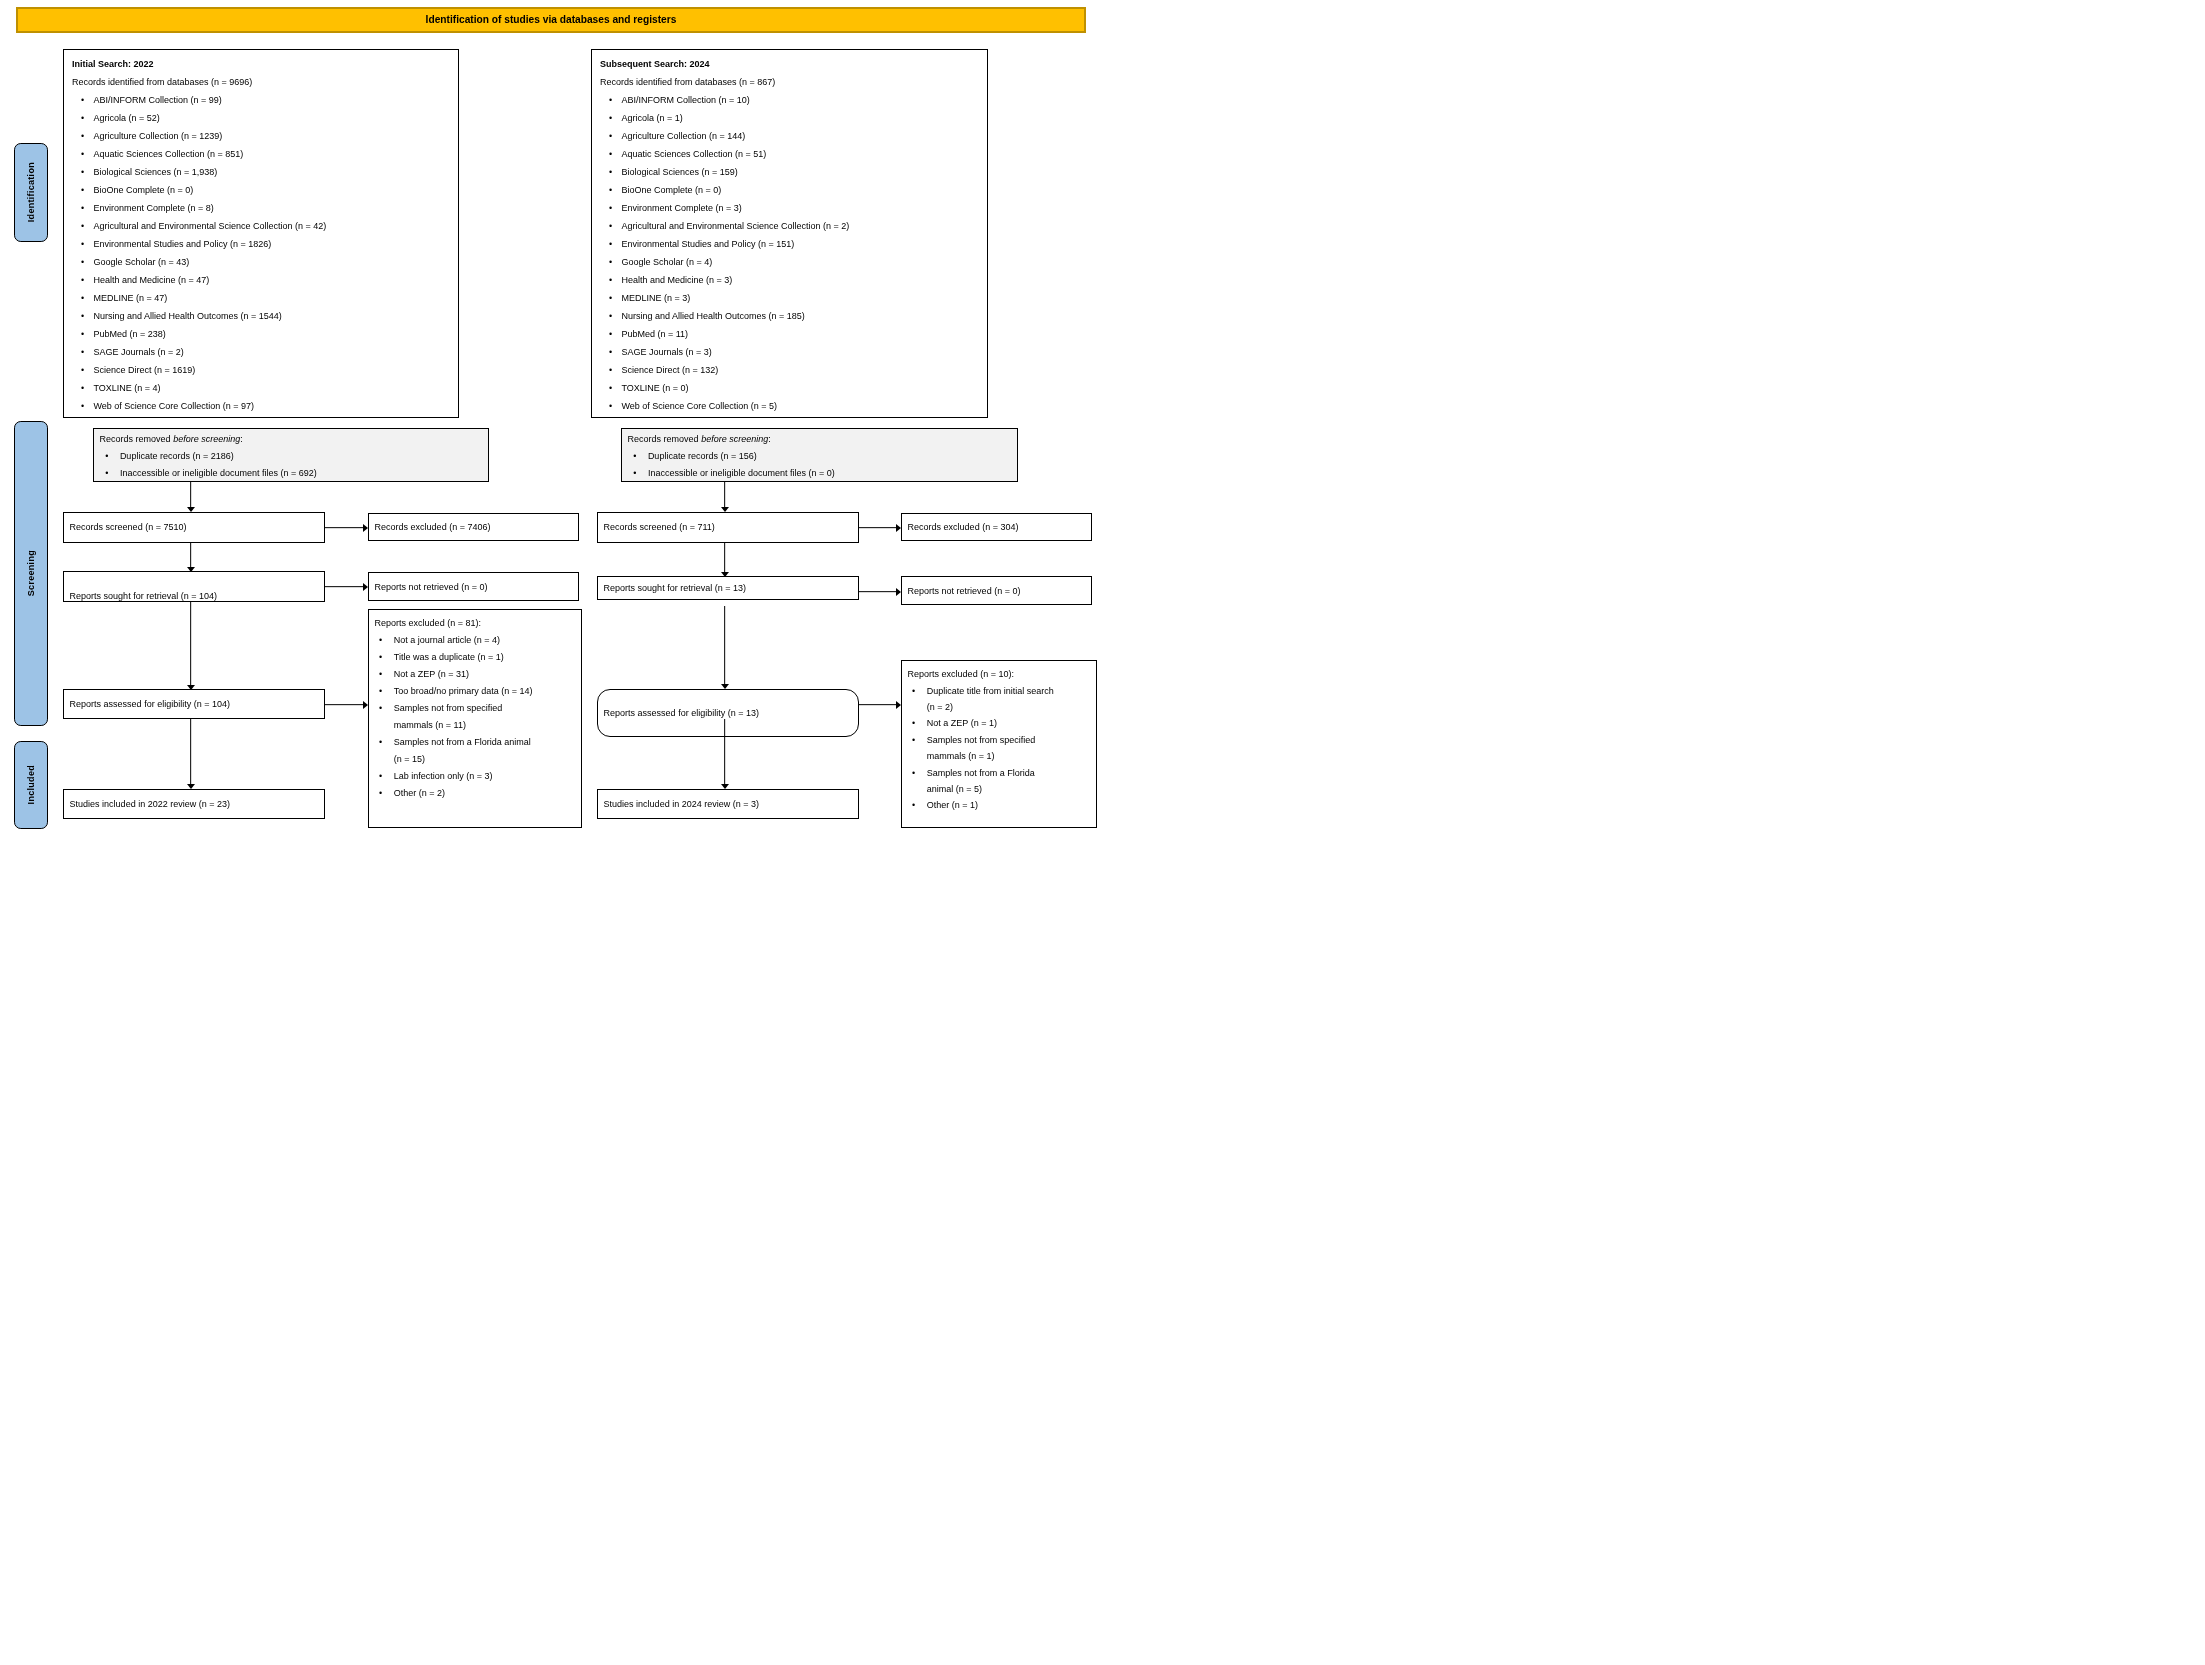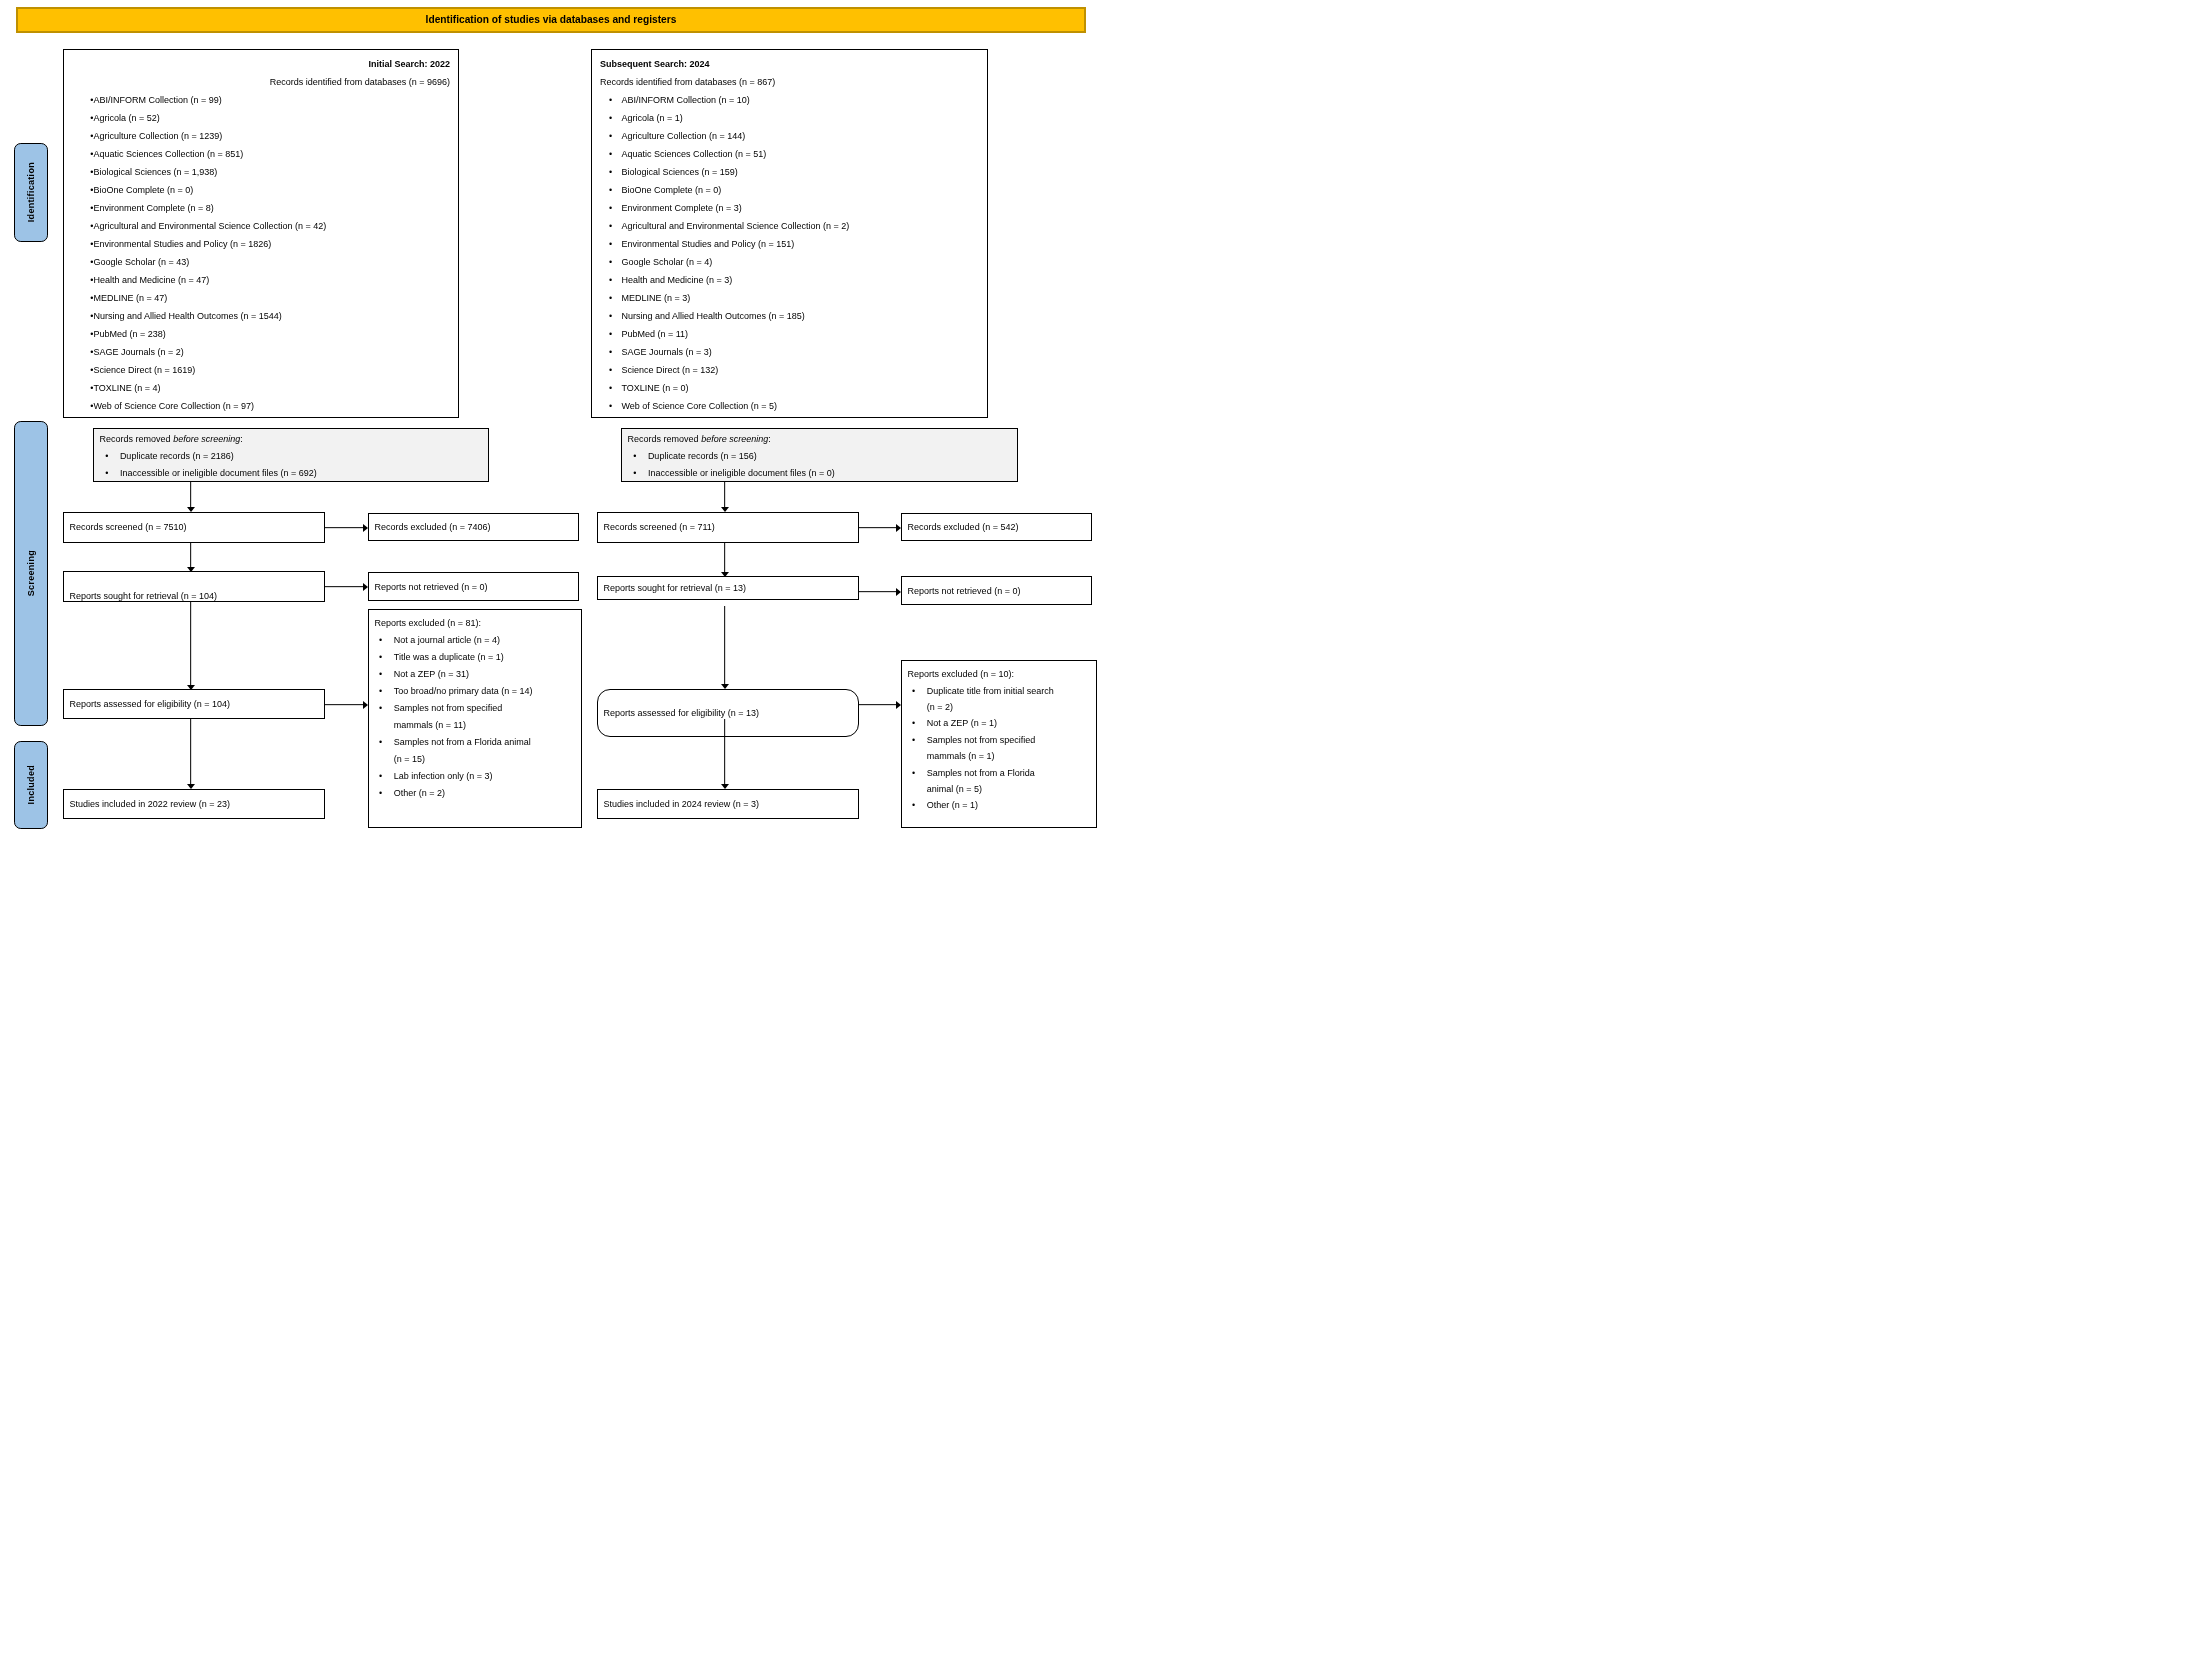--- a/index.html
+++ b/index.html
@@ -73,21 +73,21 @@
 
   .exclbox { padding: 5.1px 5.6px; font-size: 9px; }
   .exclbox .bline { line-height: 17px; }
   .exclbox .row { line-height: 17px; }
   .exclbox .row .bullet { width: 14.7px; margin-left: 4.5px; }
   .exclbox .row .btext { max-width: 144px; }
   .exclbox-right .row .btext { max-width: 133px; }
   .exclbox-right .bline, .exclbox-right .row { line-height: 16.4px; }
 
   
-  .lbig   { left: 63px;  top: 49px;   width: 396px; height: 369px; text-align: right; }
+  .lbig   { left: 63px;  top: 49px;   width: 396px; height: 369px; }
   .lgray  { left: 63px;  top: 428px;  width: 396px; height: 54px; }
   .lscr   { left: 63px;  top: 512px;  width: 262px; height: 30.5px; }
   .lexc1  { left: 368px;  top: 513px;  width: 211px; height: 28px; }
   .lsou   { left: 63px;  top: 571px; width: 262px; height: 30.5px; align-items: flex-end; }
   .lnret  { left: 368px;  top: 572px; width: 211px; height: 29px; }
   .lexcb  { left: 368px;  top: 609px; width: 214px; height: 219px; }
   .lass   { left: 63px;  top: 689px; width: 262px; height: 30px; }
   .lstu   { left: 63px;  top: 789px; width: 262px; height: 30px; }
 
   
@@ -443,21 +443,21 @@
         <span class="bullet">•</span>
         <span class="btext">Other (n = 2)</span>
       </div>
     </div>
 </div>
 
 <div class="abs box flowbox rscr">
   <span>Records screened (n = 711)</span>
 </div>
 <div class="abs box flowbox rexc1">
-  <span>Records excluded (n = 542)</span>
+  <span>Records excluded (n = 304)</span>
 </div>
 <div class="abs box flowbox rsou">
   <span>Reports sought for retrieval (n = 13)</span>
 </div>
 <div class="abs box flowbox rnret">
   <span>Reports not retrieved (n = 0)</span>
 </div>
 <div class="abs box flowbox rass">
   <span>Reports assessed for eligibility (n = 13)</span>
 </div>

